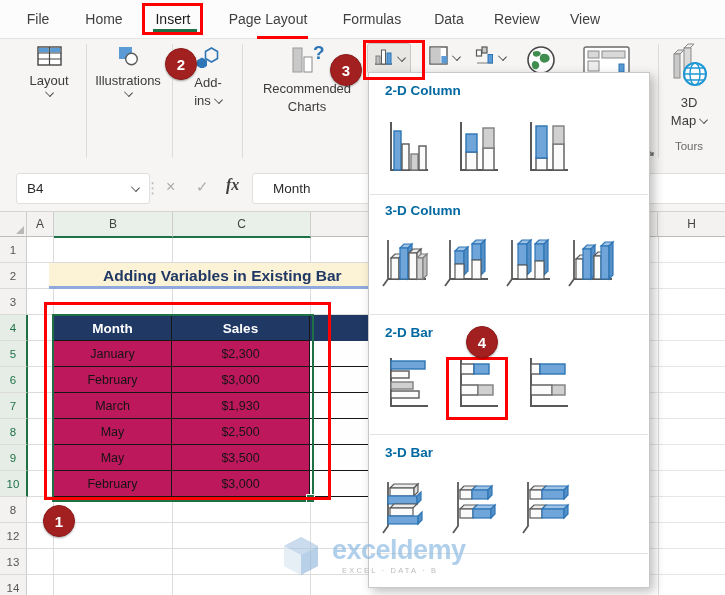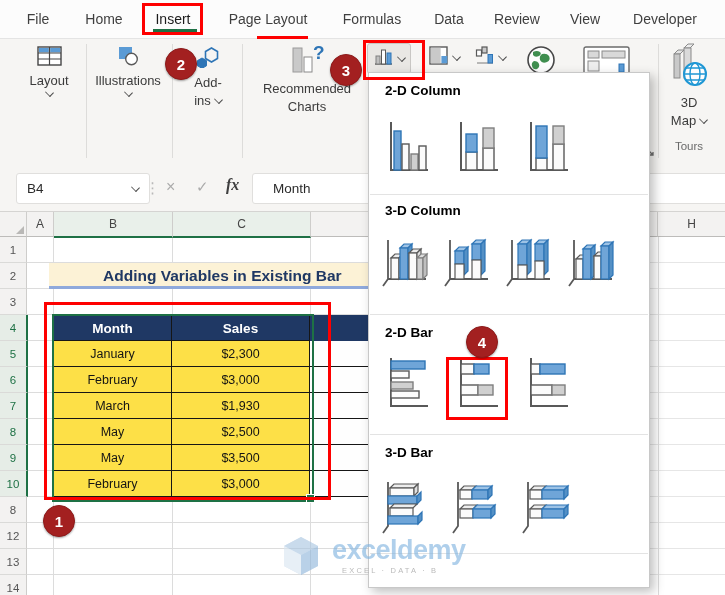--- a/index.html
+++ b/index.html
@@ -38,34 +38,34 @@
         background:repeating-linear-gradient(to bottom,transparent 0 25px,#DCDCDC 25px 26px);}
   #gridR{position:absolute;left:650px;top:26px;width:75px;height:358px;
         background:repeating-linear-gradient(to bottom,transparent 0 25px,#E6E6E6 25px 26px);}
   .vline{position:absolute;top:26px;width:1px;height:358px;background:#DCDCDC;}
   
   #title{position:absolute;left:49px;top:52px;width:319px;height:26px;background:#FCF2D6;border-bottom:3px solid #8FA9DC;
          overflow:visible;white-space:nowrap;font-size:15.5px;font-weight:bold;color:#1F3864;line-height:26px;padding-left:54px;box-sizing:border-box;}
   
   .trow{display:flex;}
   .tc{box-sizing:border-box;border-right:1px solid #161616;border-bottom:1px solid #161616;height:26px;
-      display:flex;align-items:center;justify-content:center;font-size:12.5px;color:#141414;background:#fde047;}
+      display:flex;align-items:center;justify-content:center;font-size:12.5px;color:#141414;background:#be185d;}
   .tc.c1{width:119px;border-left:1px solid #161616;}
   .tc.c2{width:138px;}
   .tc.hd{background:#1F3864;color:#fff;font-weight:bold;font-size:13.5px;border-top:1px solid #161616;}
   .dcell{box-sizing:border-box;width:58px;height:26px;background:#FEFEFE;border-bottom:1px solid #161616;}
   
   .badge{position:absolute;width:30px;height:30px;border-radius:50%;background:#A32020;border:1px solid #8E1A1A;
          color:#fff;font-size:15px;font-weight:bold;display:flex;align-items:center;justify-content:center;
          box-shadow:0 1px 2px rgba(0,0,0,.35);z-index:30;}
   .redbox{position:absolute;border:3px solid #FE0000;z-index:28;pointer-events:none;}
   
   #menu{position:absolute;left:368px;top:72px;width:282px;height:516px;background:#fff;border:1px solid #C8C8C8;
         box-shadow:4px 4px 10px rgba(0,0,0,.25);z-index:20;box-sizing:border-box;}
-  .mh{position:absolute;left:16px;font-size:13.5px;font-weight:bold;color:#000000;}
+  .mh{position:absolute;left:16px;font-size:13.5px;font-weight:bold;color:#0369a1;}
   .msep{position:absolute;left:1px;width:278px;height:1px;background:#E3E3E3;}
   .slot{position:absolute;display:flex;align-items:center;justify-content:center;border-radius:2px;}
   
   #wm{position:absolute;left:282px;top:535px;z-index:40;pointer-events:none;display:flex;align-items:flex-start;opacity:.62;}
   #wmtext{margin-left:12px;}
   #wmbrand{font-size:27px;font-weight:bold;color:#7FB3DF;letter-spacing:-.5px;line-height:30px;}
   #wmtag{font-size:7.5px;color:#8F8F8F;letter-spacing:2.2px;margin-left:10px;margin-top:1px;}
 </style>
 </head>
 <body>
@@ -74,21 +74,20 @@
 
   <div id="tabbar" class="abs">
     <div class="tab" style="left:18px;width:40px">File</div>
     <div class="tab" style="left:78px;width:52px">Home</div>
     <div class="tab" style="left:144px;width:58px;color:#1c1c1c">Insert</div>
     <div class="tab" style="left:218px;width:100px">Page Layout</div>
     <div class="tab" style="left:336px;width:72px">Formulas</div>
     <div class="tab" style="left:424px;width:50px">Data</div>
     <div class="tab" style="left:486px;width:62px">Review</div>
     <div class="tab" style="left:560px;width:50px">View</div>
-    <div class="tab" style="left:622px;width:86px">Developer</div>
     <div class="abs" style="left:153px;top:29px;width:44px;height:4px;background:#1E7145;"></div>
   </div>
 
   <div id="ribbon" class="abs">
     <div class="vsep" style="left:86px"></div>
     <div class="vsep" style="left:172px"></div>
     <div class="vsep" style="left:242px"></div>
     <div class="vsep" style="left:658px"></div>
 
     <div class="rbtn" style="left:18px;top:8px;width:62px">

